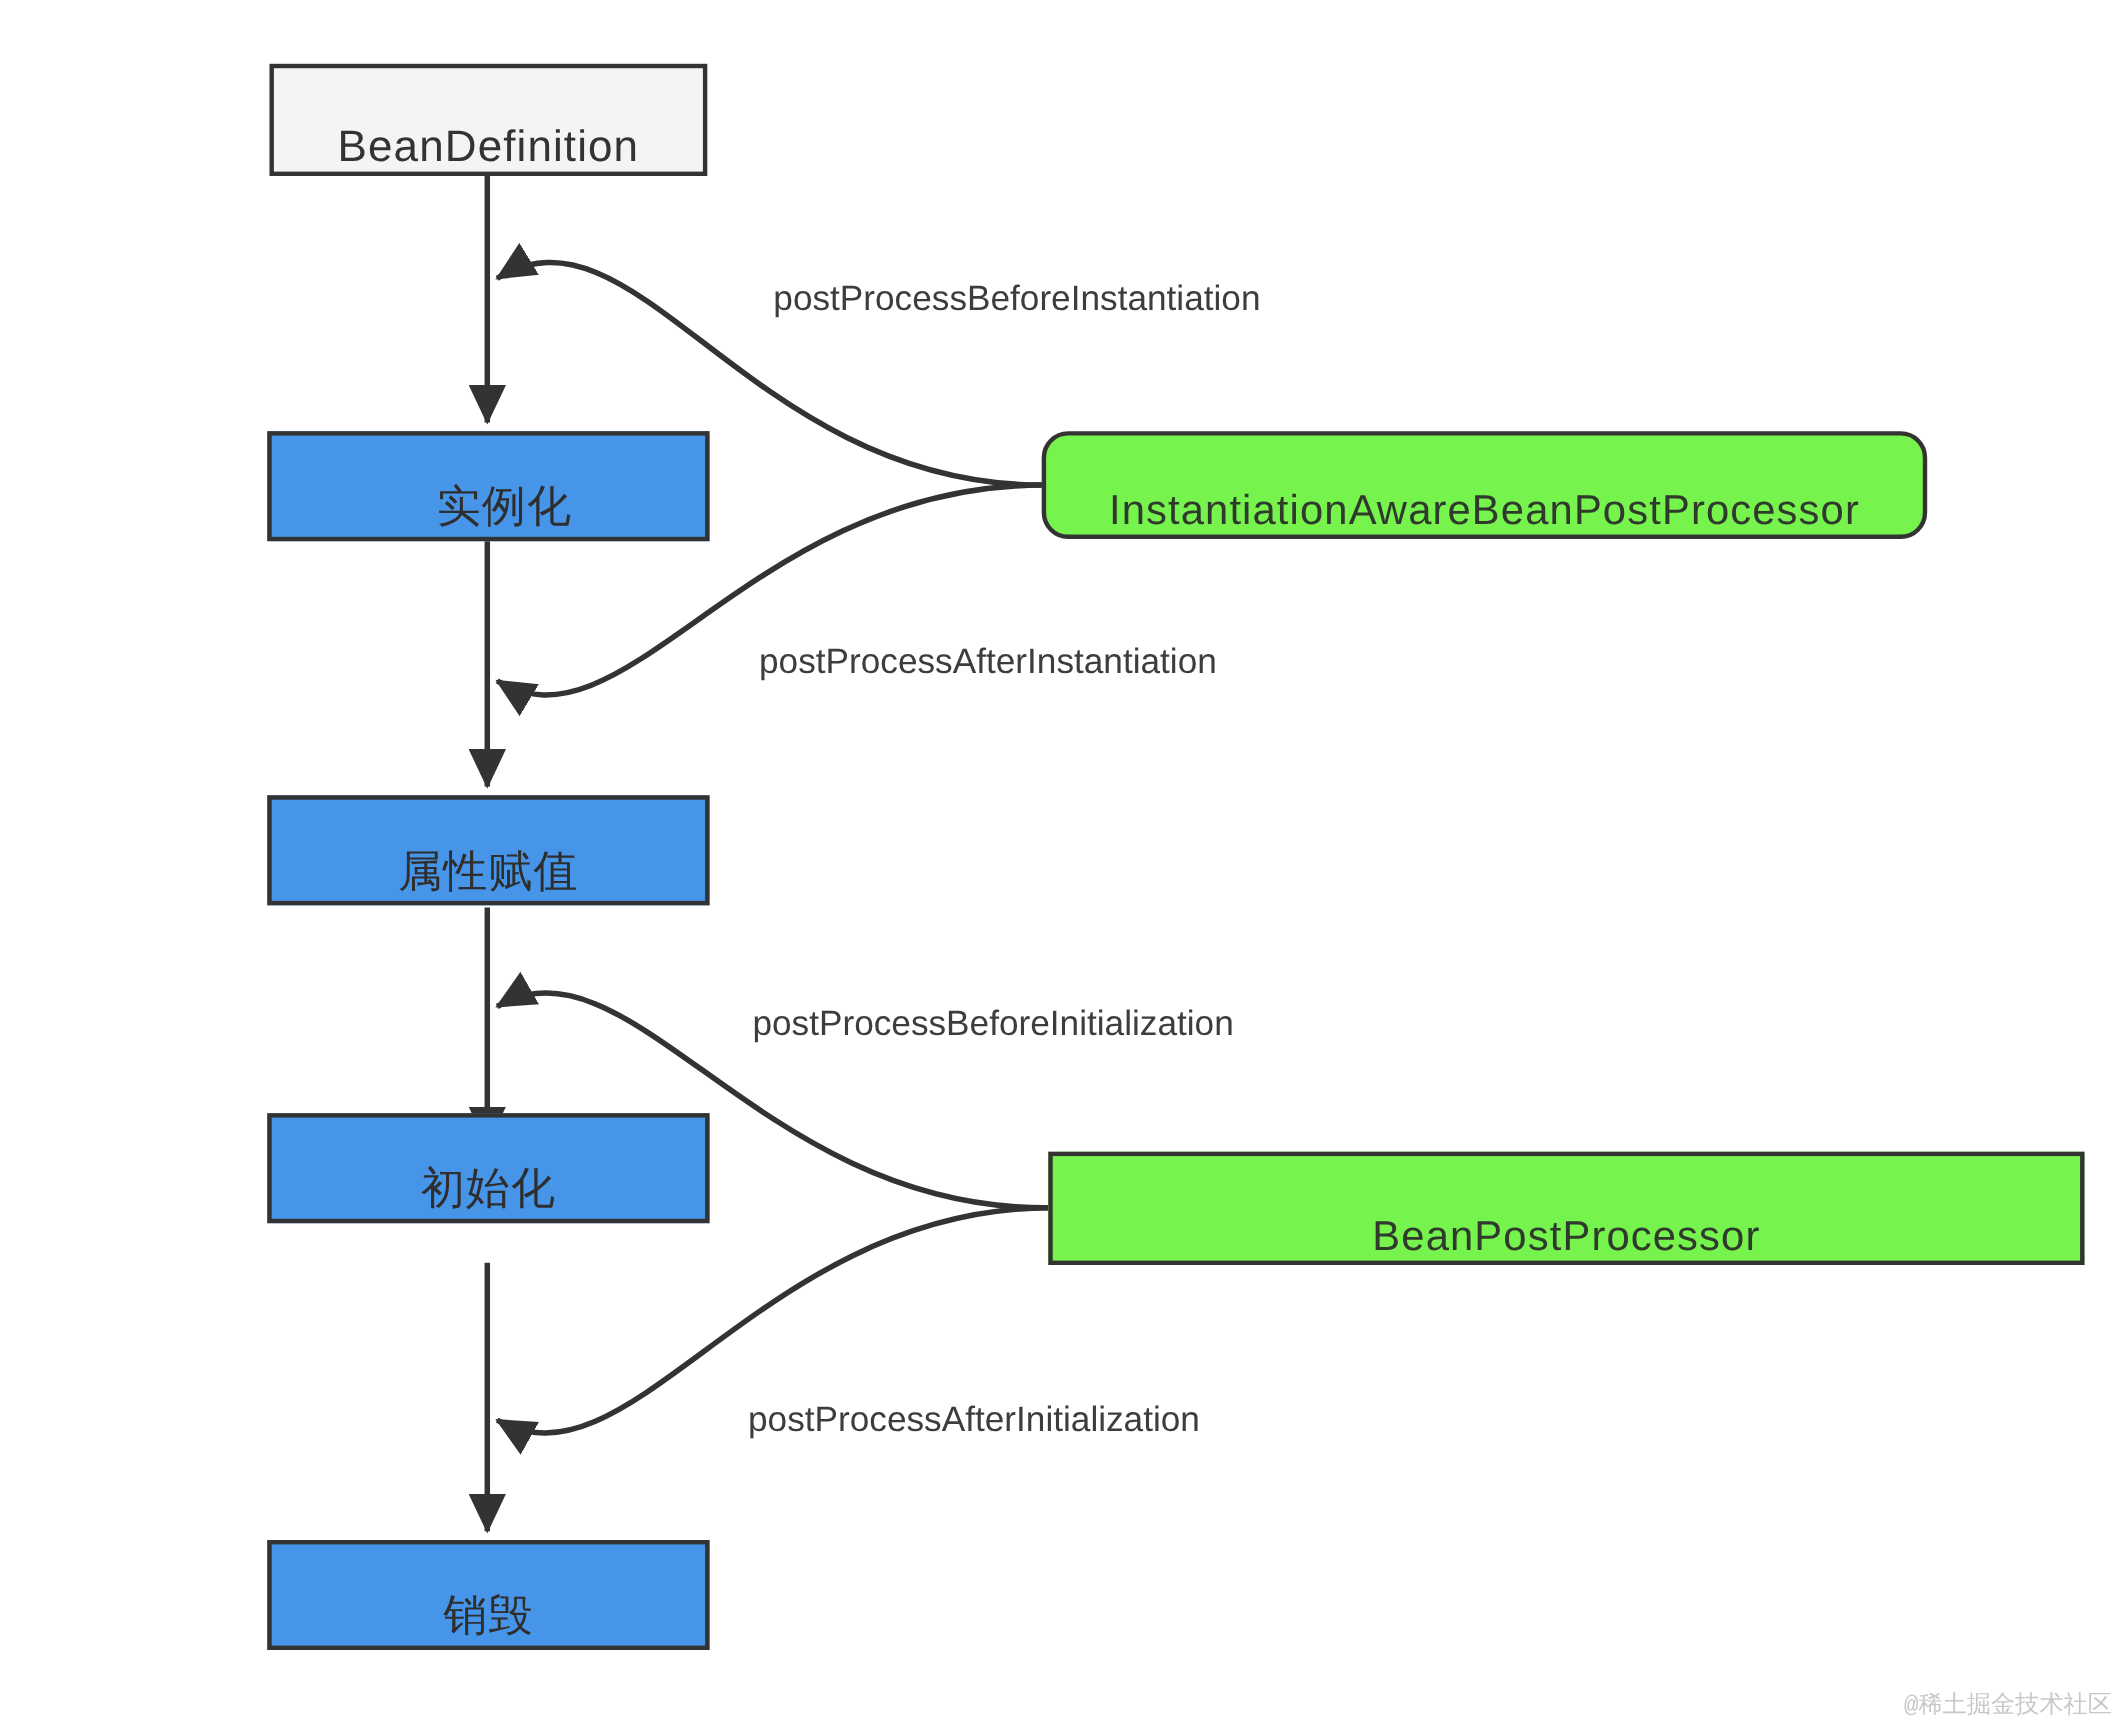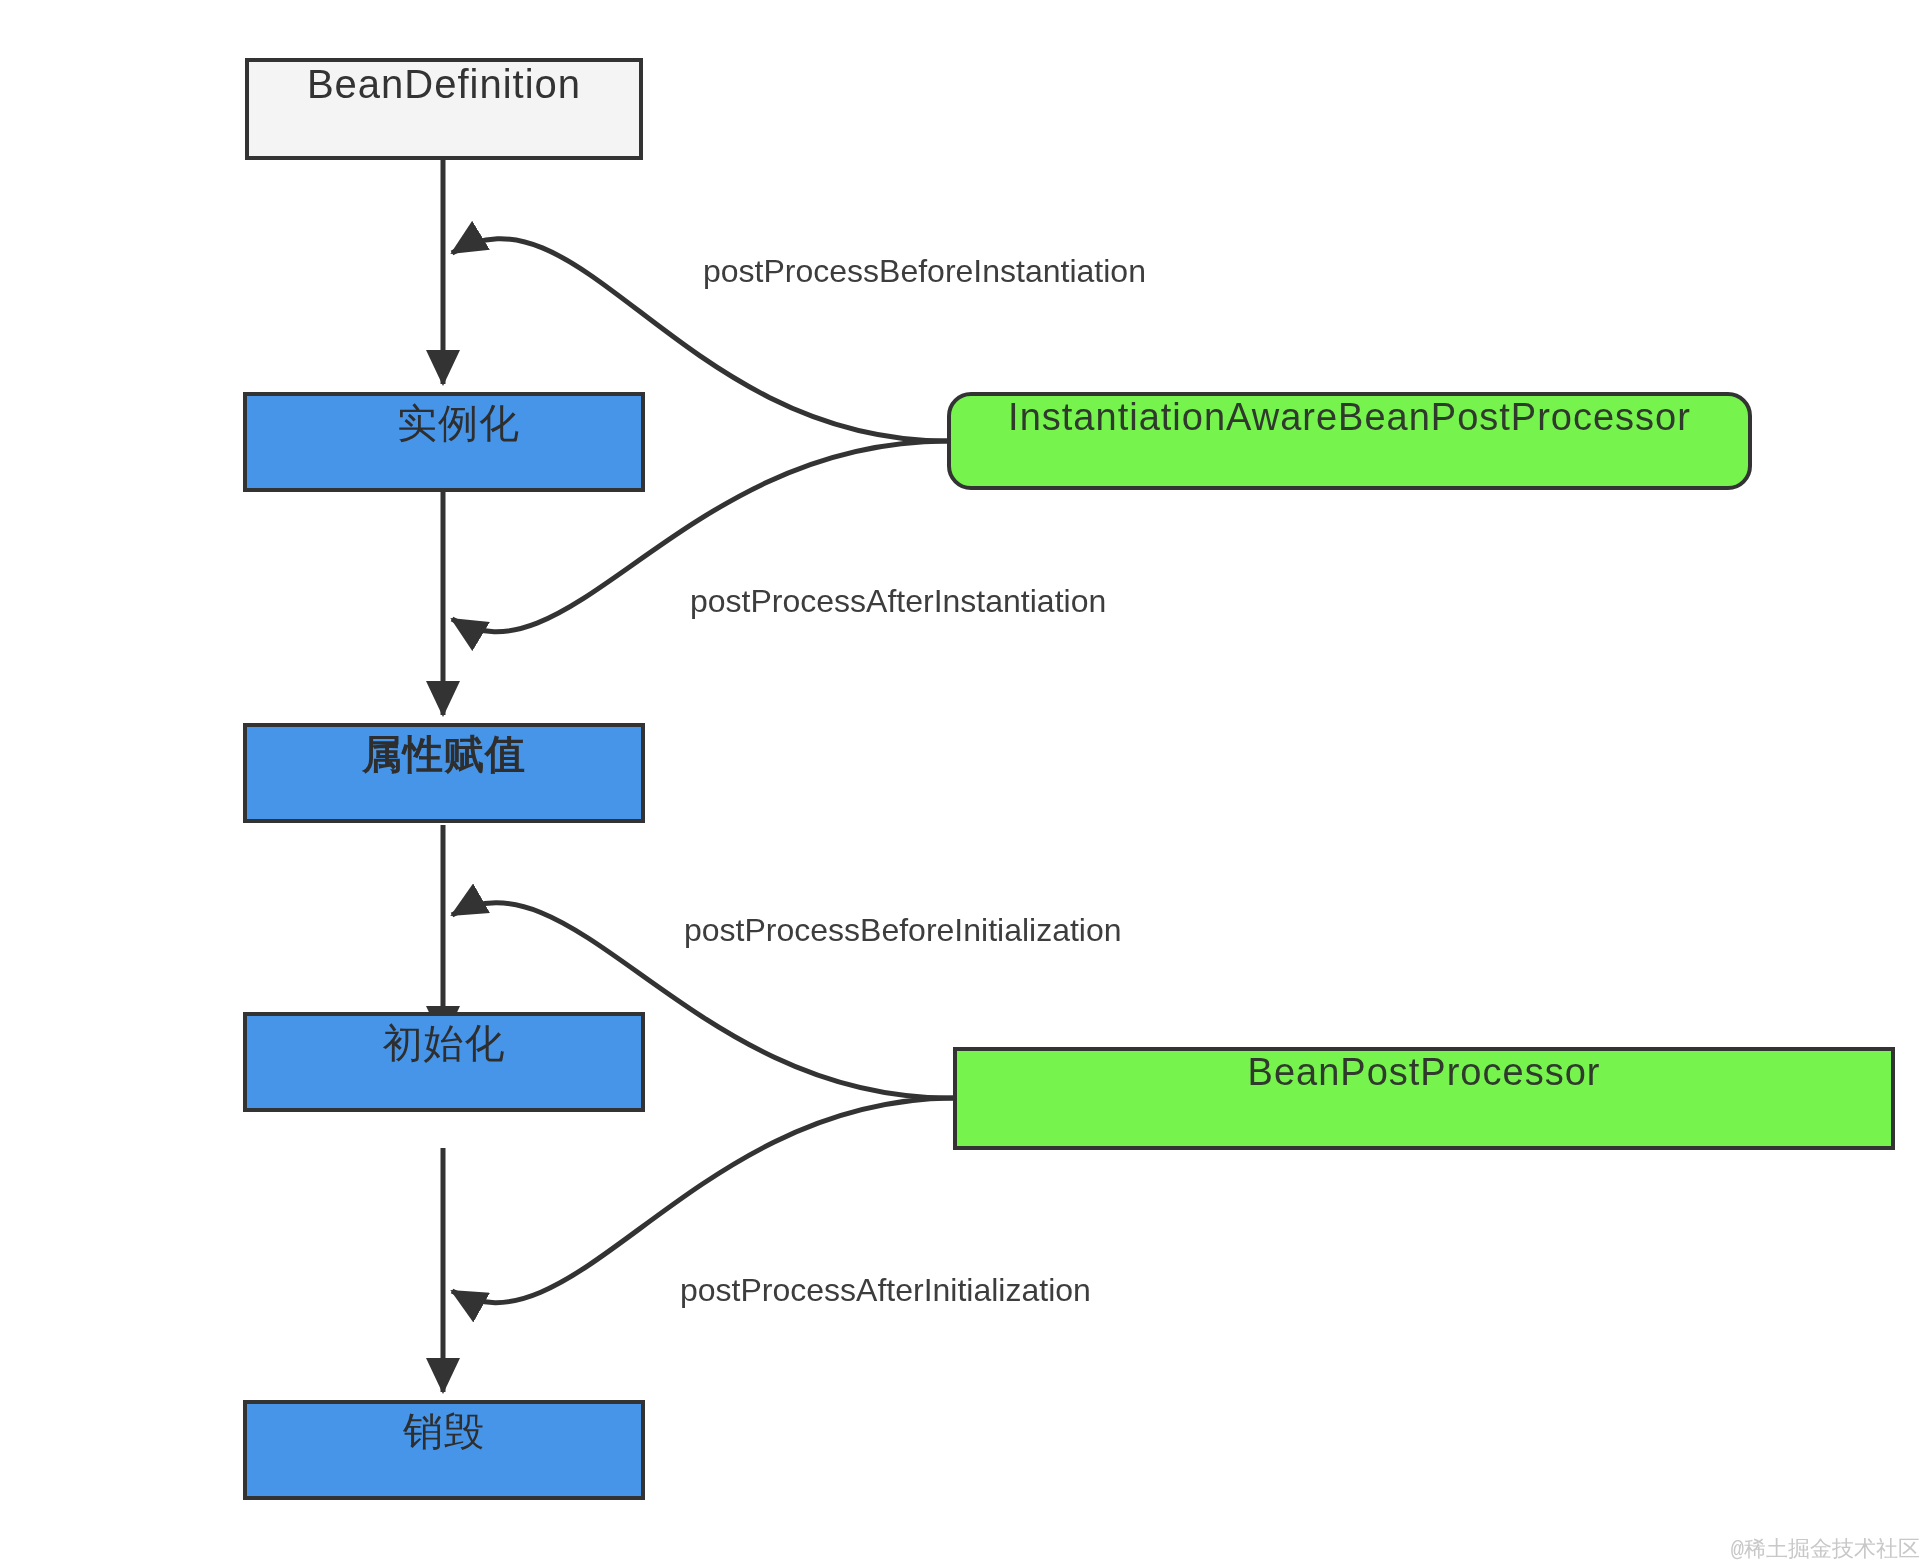--- a/index.html
+++ b/index.html
@@ -16,30 +16,30 @@
     position:relative;
     width:1930px;height:1568px;
     background:#ffffff;
     overflow:hidden;
   }
   .layer{position:absolute;left:0;top:0;width:1930px;height:1568px;}
   .node{
     position:absolute;
     box-sizing:border-box;
     border:4px solid var(--ink);
-    display:flex;align-items:flex-start;justify-content:center;
+    display:flex;align-items:flex-end;justify-content:center;
     color:#2F2F2F;
     font-size:40px;
     letter-spacing:1px;
   }
   .node.gray{background:var(--gray-fill);left:245px;top:58px;width:398px;height:102px;font-size:40px;color:#333;}
   .node.blue{background:var(--blue-fill);left:243px;width:402px;height:100px;color:#2E2E2E;}
   .node.green{background:var(--green-fill);color:#2F3A2C;font-size:38px;}
   .n-inst{top:392px;padding-left:29px;}
-  .n-prop{top:723px;height:102px;font-weight:bold;}
+  .n-prop{top:723px;height:102px;}
   .n-init{top:1012px;}
   .n-destroy{top:1400px;}
   .n-green1{left:947px;top:392px;width:805px;height:98px;border-radius:24px;}
   .n-green2{left:953px;top:1047px;width:942px;height:103px;}
   .edge-label{
     position:absolute;
     color:var(--label-ink);
     font-size:32px;
     white-space:nowrap;
   }

